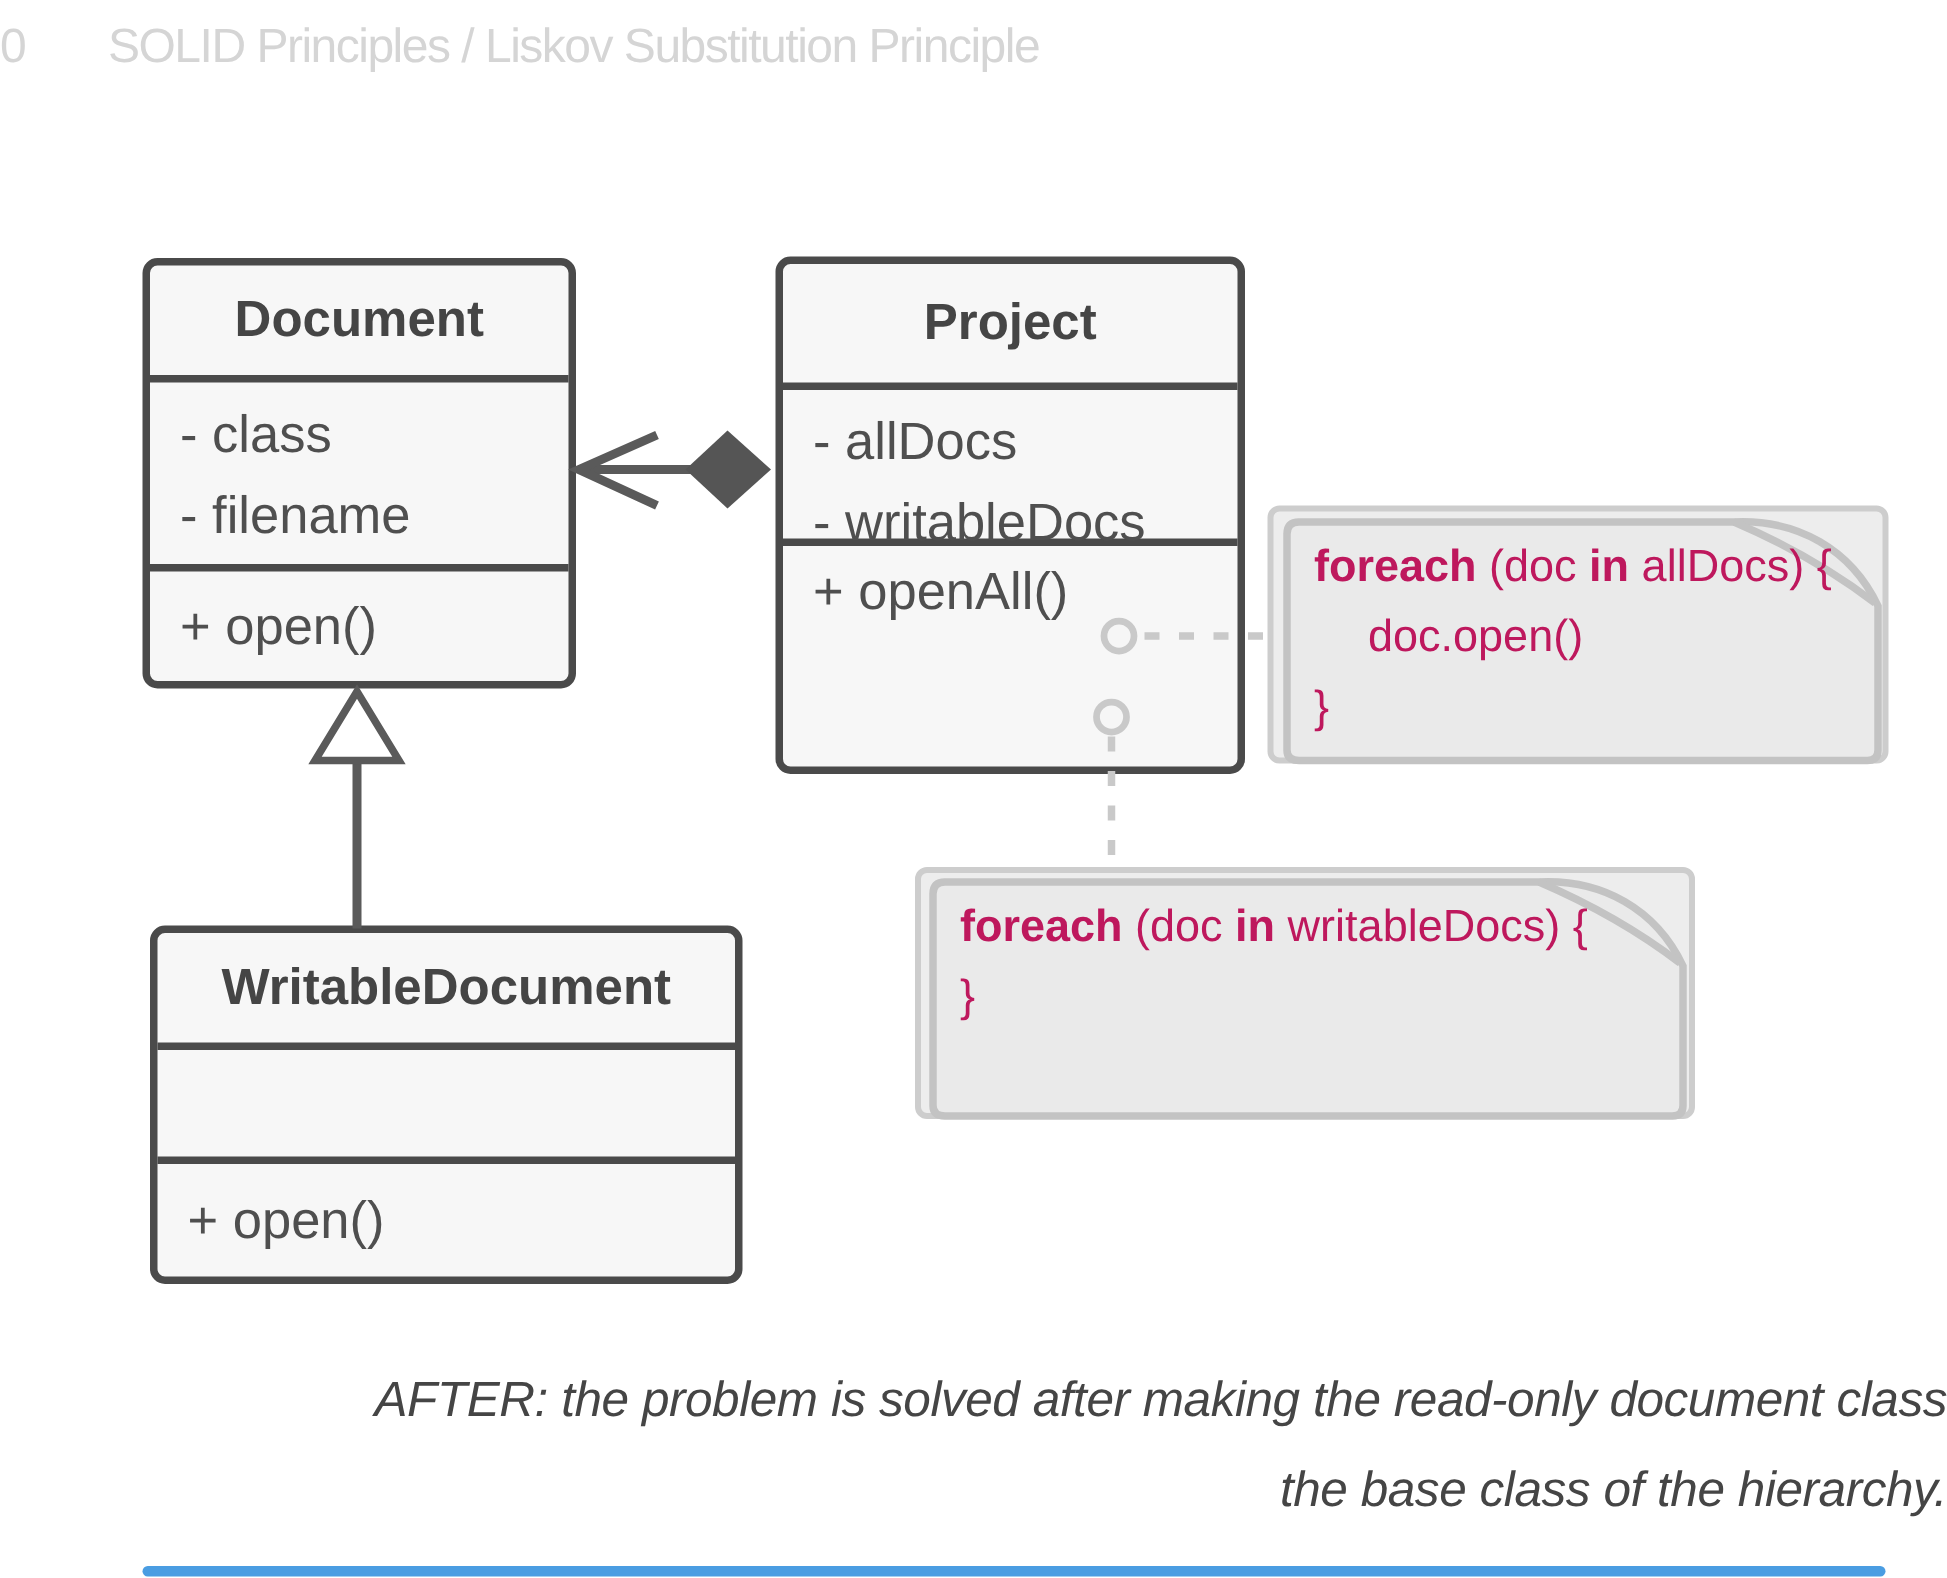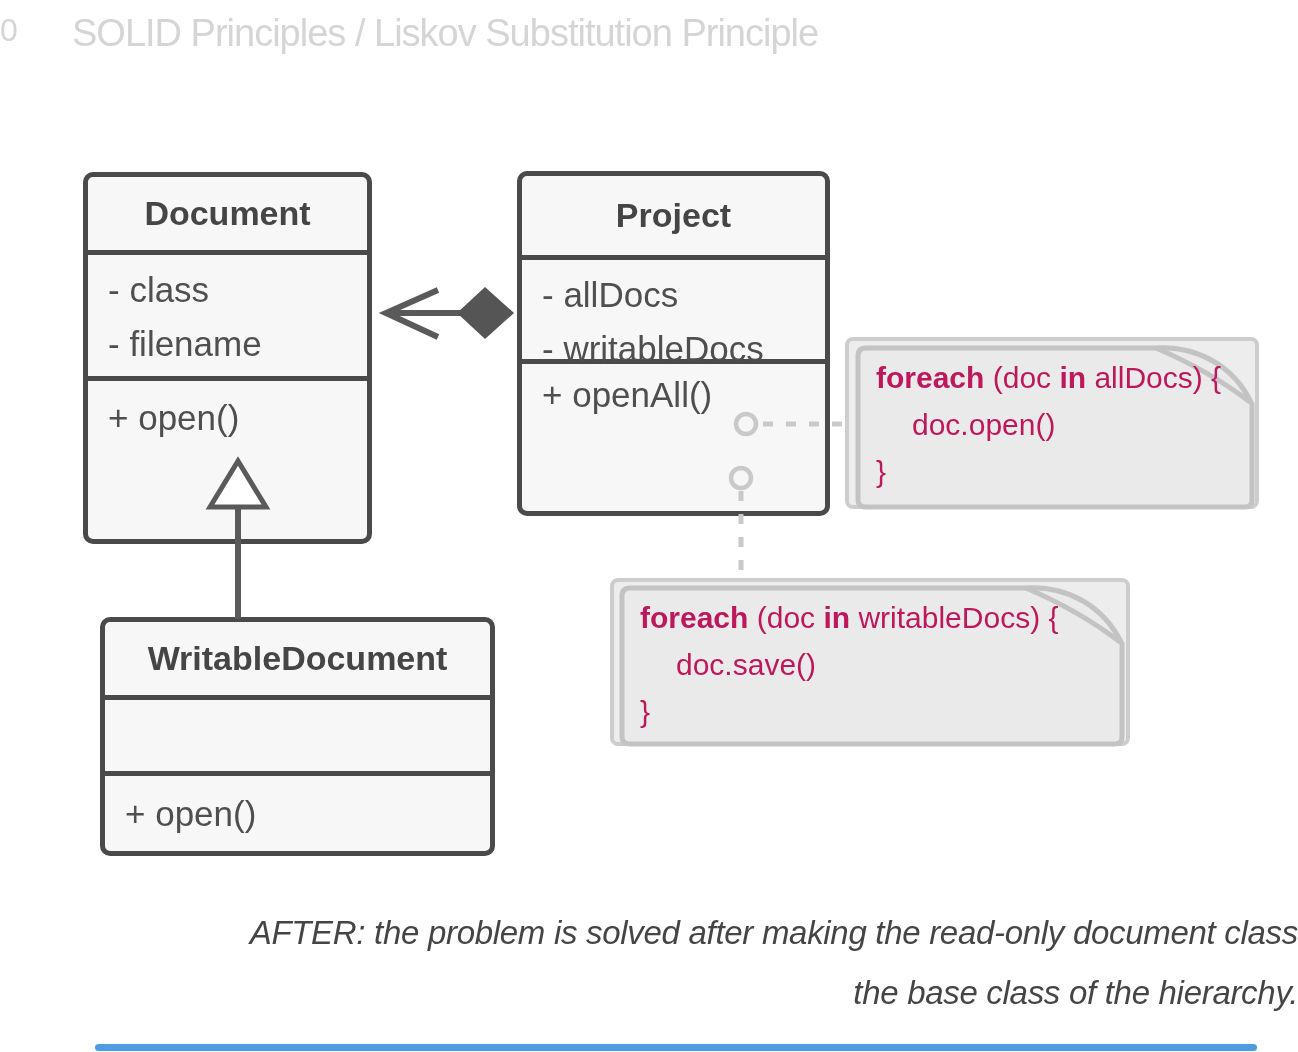--- a/index.html
+++ b/index.html
@@ -5,31 +5,31 @@
   html,body{margin:0;padding:0}
   body{
     width:1298px;height:1052px;position:relative;overflow:hidden;
     background:#ffffff;
     font-family:"Liberation Sans", sans-serif;
   }
 
   
   .slide-header{position:absolute;top:12px;left:0;width:100%;height:44px;color:#d5d5d5}
   .page-num{position:absolute;left:0px;top:0;font-size:32px;letter-spacing:-1px}
-  .breadcrumb{position:absolute;left:72px;top:0;font-size:38px;letter-spacing:-1px;white-space:pre}
+  .breadcrumb{position:absolute;left:72px;top:0;font-size:32px;letter-spacing:-1px;white-space:pre}
 
   
   .uml{position:absolute;background:#f7f7f7;border:5px solid #4a4a4a;border-radius:10px;box-sizing:border-box;z-index:3}
   .sec{box-sizing:border-box}
   .sec + .sec{border-top:5px solid #4a4a4a}
   .ctitle{display:flex;align-items:center;justify-content:center;font-weight:700;font-size:34px;color:#454545}
   .members{font-size:35px;color:#4f4f4f;padding-left:20px}
   .mline{white-space:pre}
 
-  #cls-document{left:83px;top:172px;width:289px;height:372px}
+  #cls-document{left:95px;top:172px;width:289px;height:287px}
   #cls-document .t{height:73px}
   #cls-document .a{height:126px;padding-top:8px}
   #cls-document .a .mline{line-height:54px}
   #cls-document .m{height:78px}
   #cls-document .m .mline{line-height:74px}
 
   #cls-project{left:517px;top:171px;width:313px;height:345px}
   #cls-project .t{height:79px}
   #cls-project .a{height:104px;padding-top:8px}
   #cls-project .a .mline{line-height:54px}
@@ -89,21 +89,20 @@
   </div>
 </div>
 
 <div class="note" id="note-2">
   <svg width="508" height="165" viewBox="0 0 508 165">
     <path d="M 12 4 H 408 C 450 2 486 22 504 60 V 153 Q 504 160 497 160 H 12 Q 4 160 4 153 V 12 Q 4 4 12 4 Z" fill="#eaeaea" stroke="#c3c3c3" stroke-width="5"></path>
     <path d="M 408 4 C 436 16 468 32 502 58" fill="none" stroke="#c3c3c3" stroke-width="5"></path>
   </svg>
   <div class="ntext">
     <div class="nline"><span class="nb">foreach</span><span> (doc </span><span class="nb">in</span><span> writableDocs) {</span></div>
-    <div class="nline nindent">doc.save()</div>
     <div class="nline">}</div>
   </div>
 </div>
 
 <div class="uml" id="cls-document">
   <div class="sec t ctitle">Document</div>
   <div class="sec a members">
     <div class="mline">- class</div>
     <div class="mline">- filename</div>
   </div>

